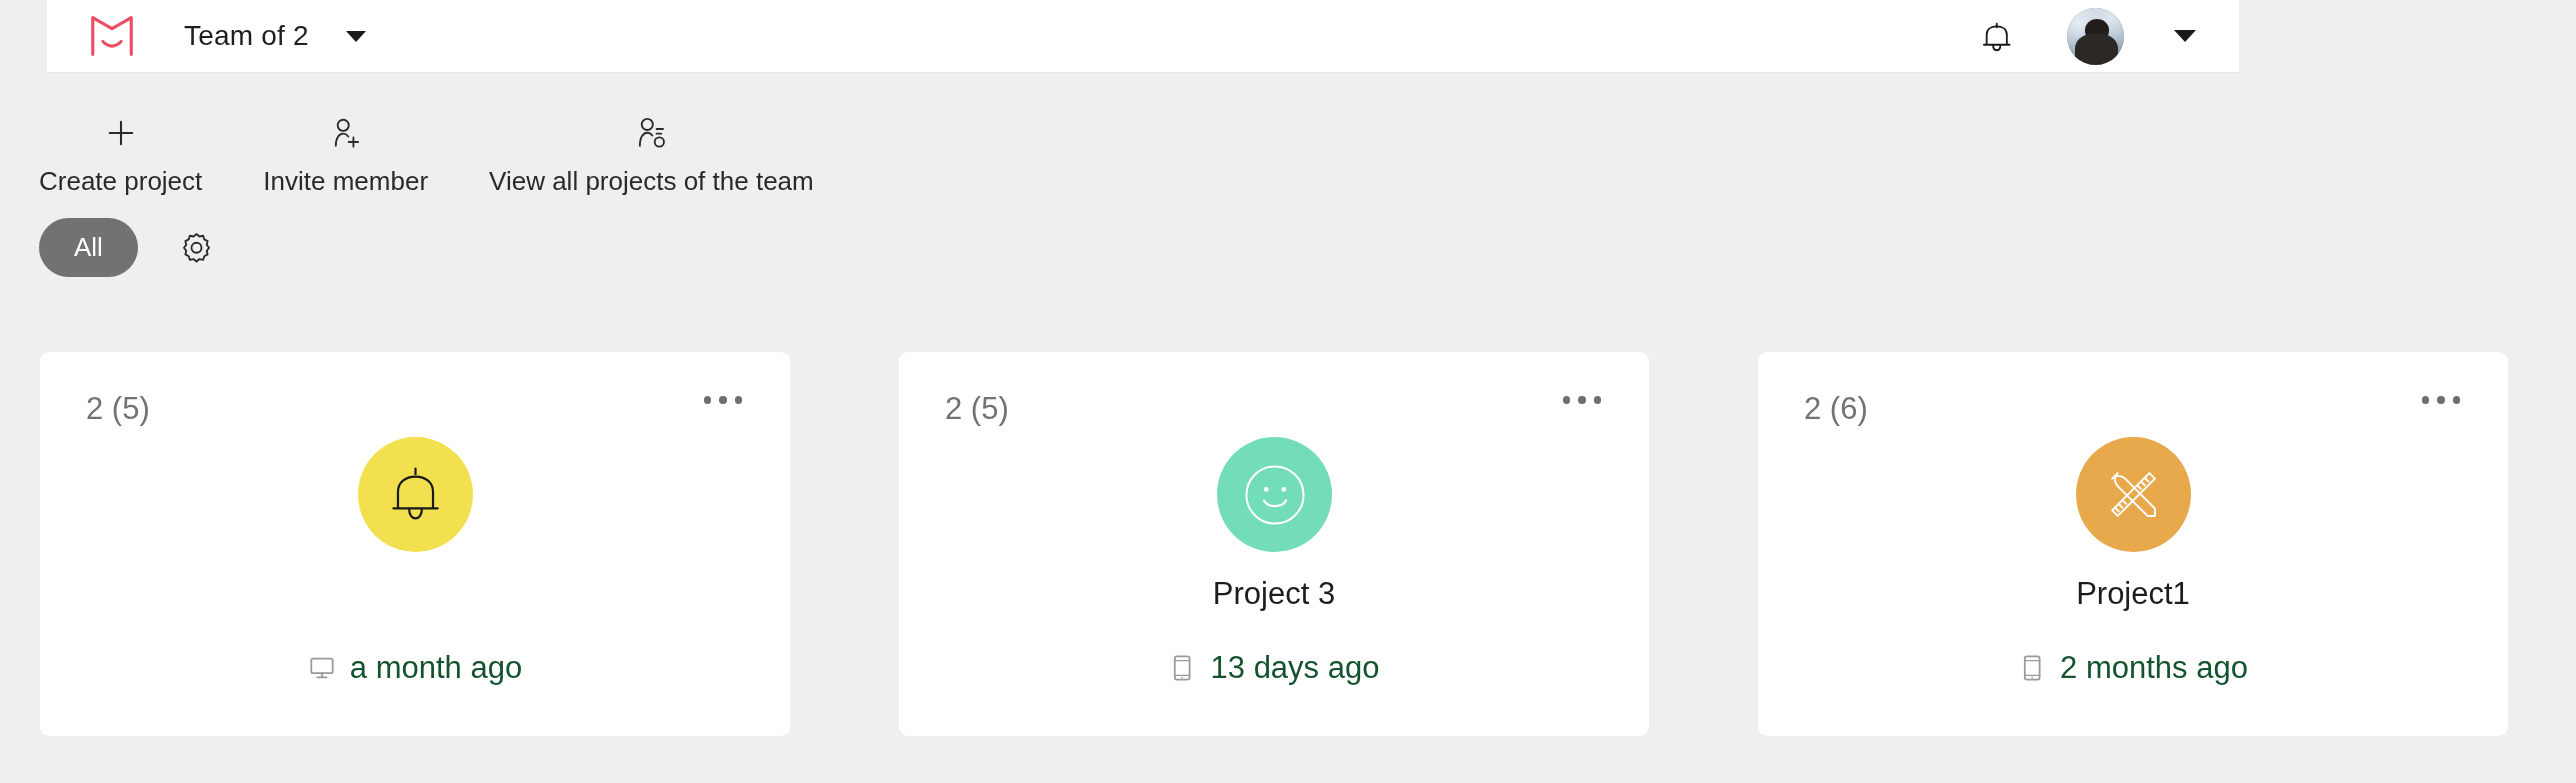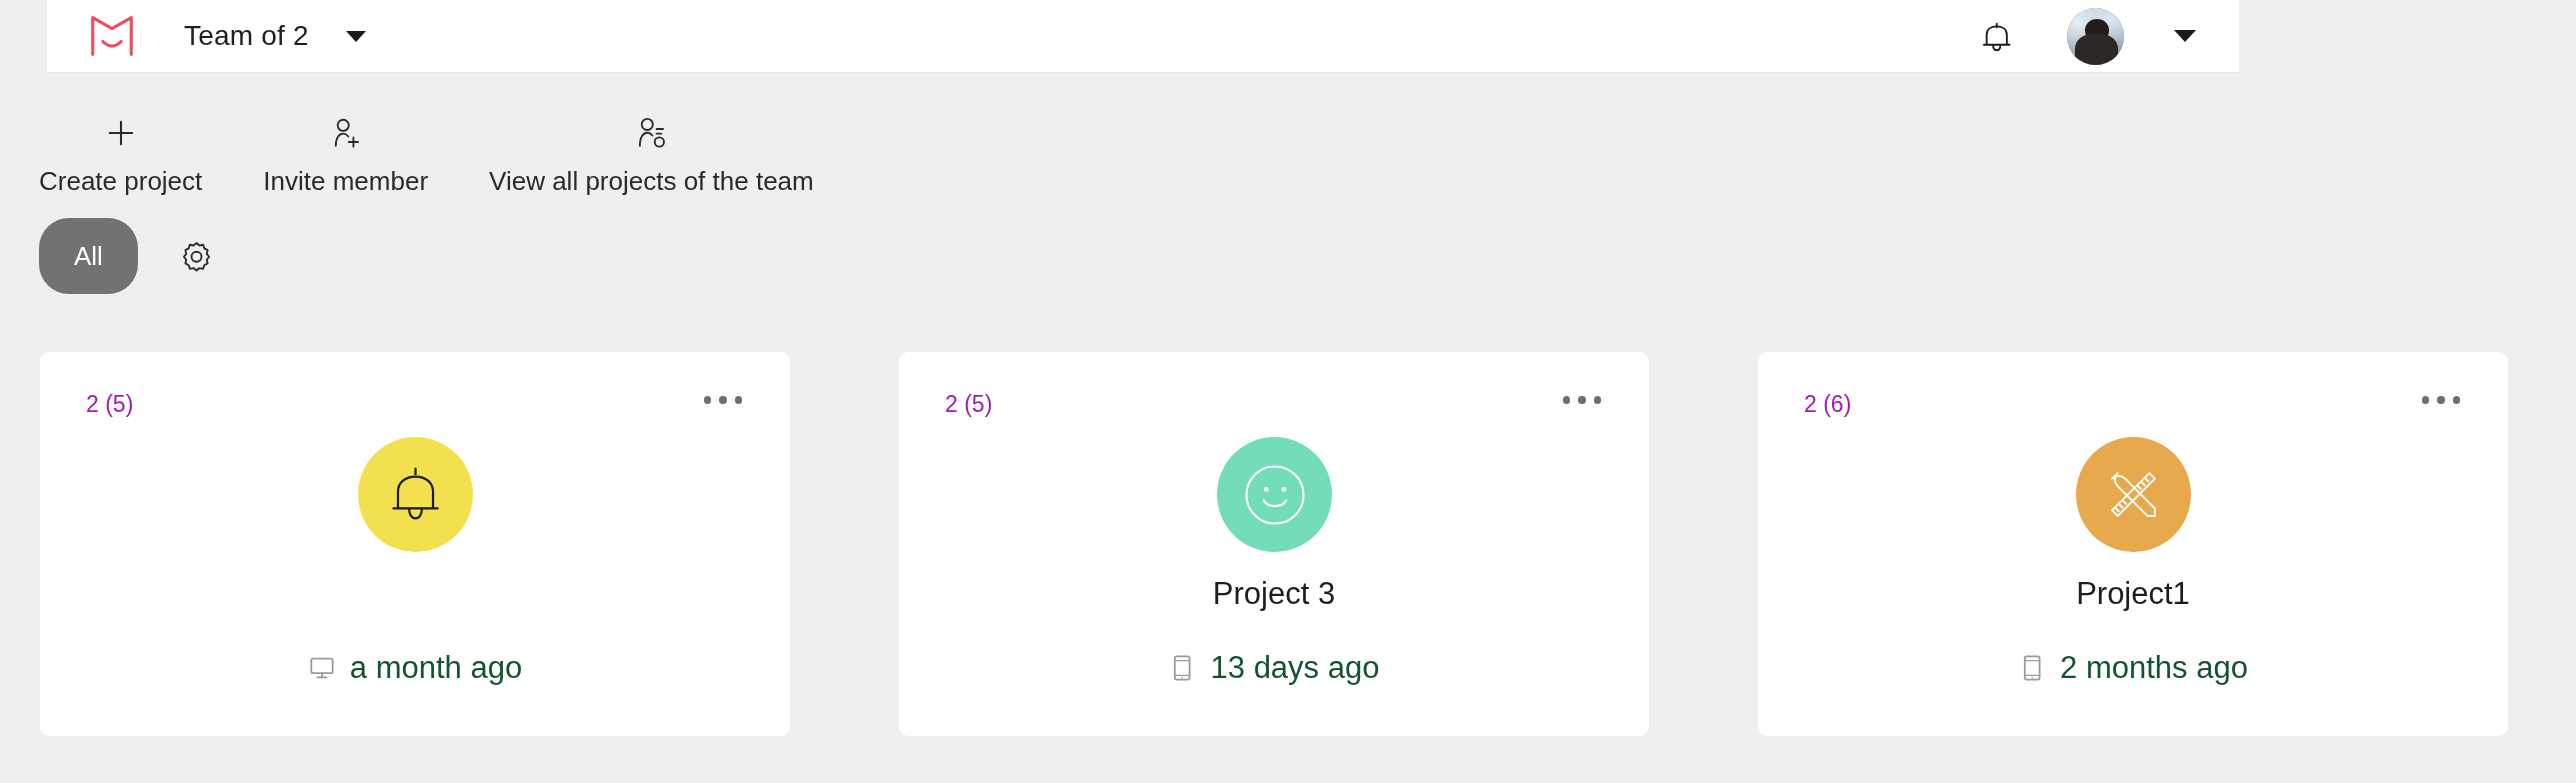--- a/index.html
+++ b/index.html
@@ -120,21 +120,21 @@
 
   
   .tab-row {
     position: absolute;
     top: 218px; left: 39px;
     display: flex;
     align-items: center;
     gap: 22px;
   }
   .tab {
-    height: 76px;
+    height: 59px;
     padding: 0 35px;
     border-radius: 30px;
     background: #e2e2e2;
     color: #333333;
     font-size: 26px;
     display: flex;
     align-items: center;
     justify-content: center;
     cursor: pointer;
     white-space: nowrap;
@@ -159,22 +159,22 @@
     height: 384px;
     background: #ffffff;
     border-radius: 9.3px;
     position: relative;
     cursor: pointer;
     flex: none;
   }
   .card-count {
     position: absolute;
     top: 39px; left: 46px;
-    font-size: 23px;
-    color: #a21caf;
+    font-size: 31px;
+    color: #737373;
   }
   .card-menu {
     position: absolute;
     top: 35px; right: 44px;
     display: flex;
     gap: 8.3px;
     align-items: center;
     cursor: pointer;
     padding: 9.3px 3.7px;
   }

